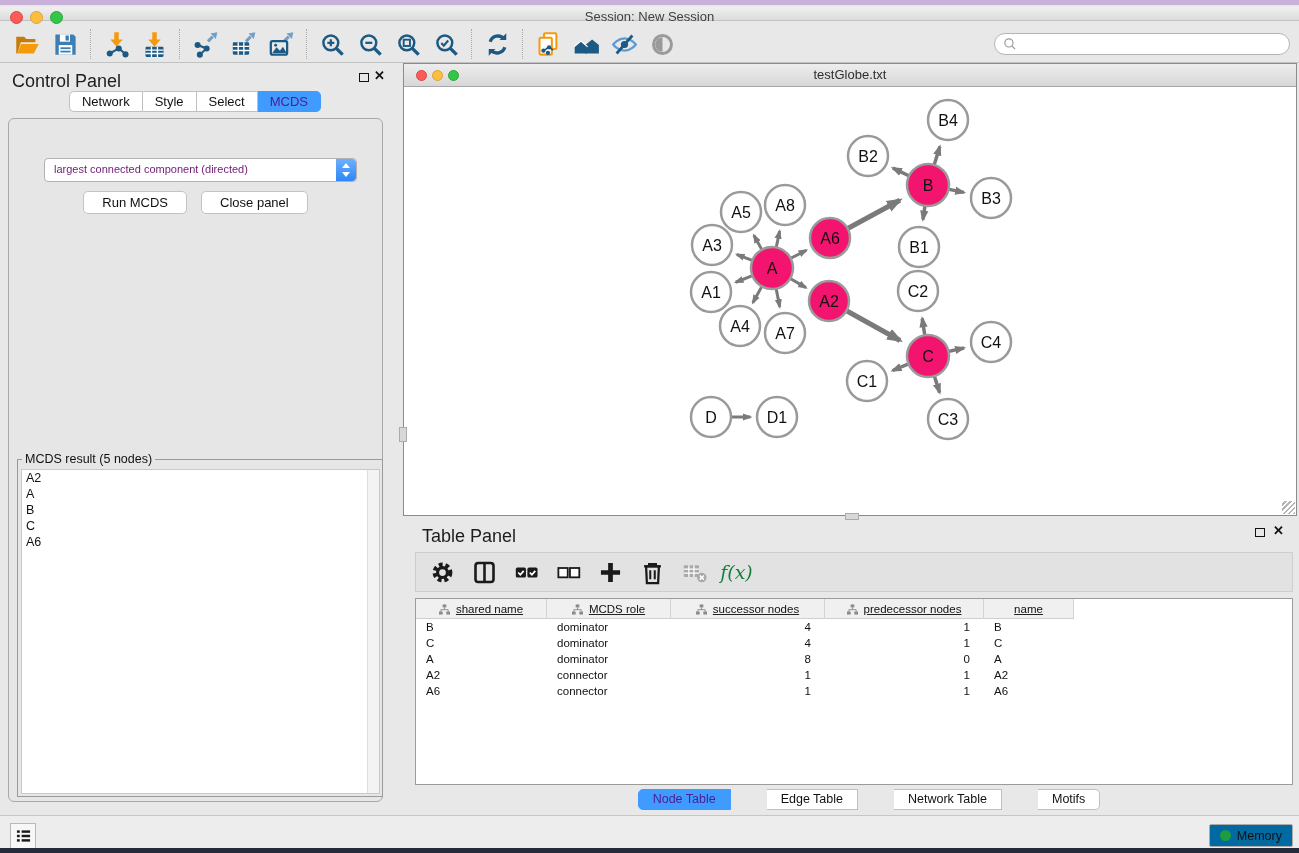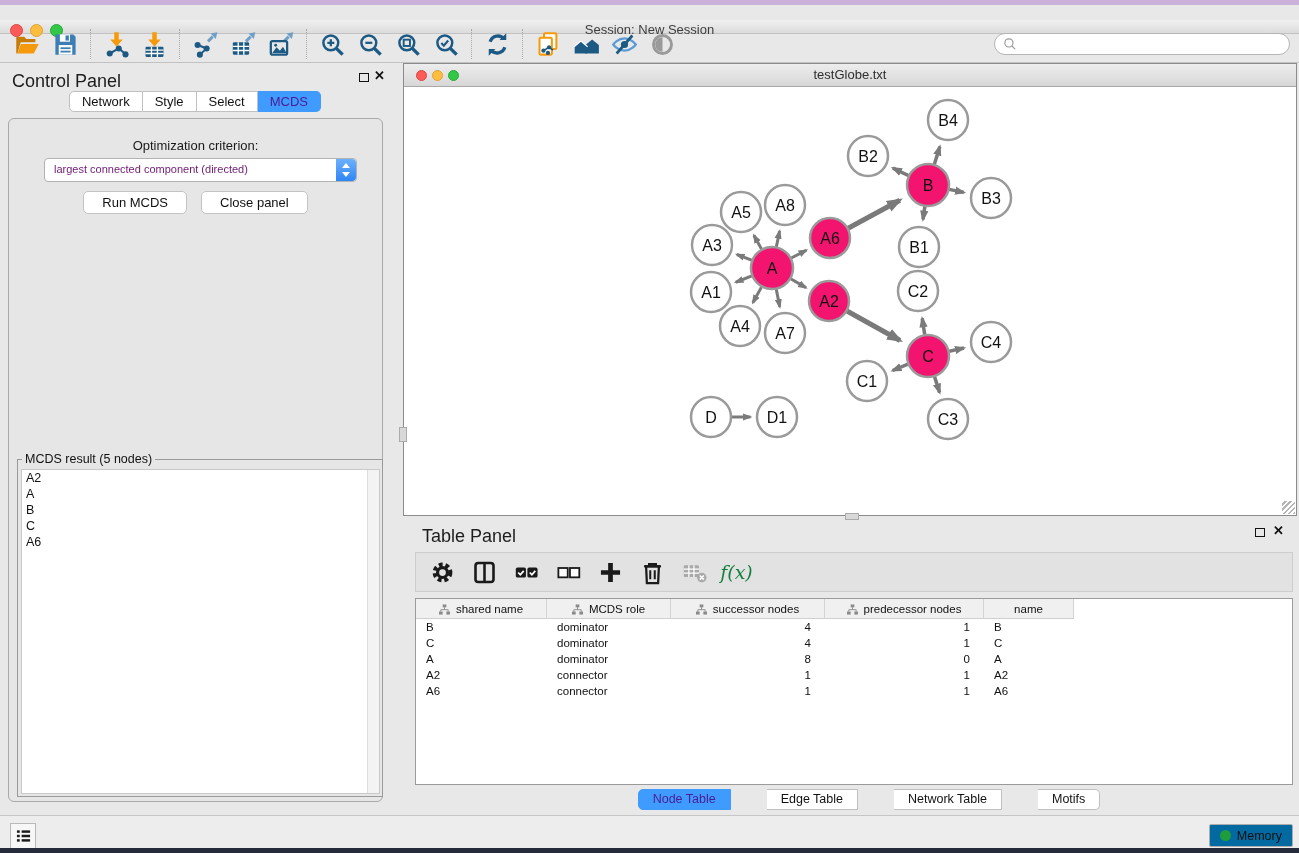--- a/index.html
+++ b/index.html
@@ -2,21 +2,21 @@
 <html><head>
 <meta charset="utf-8">
 <style>
   * { margin:0; padding:0; box-sizing:border-box; }
   body { background:#555; }
   .app { position:relative; width:1299px; height:853px; background:#e8e8e8;
          font-family:"Liberation Sans", sans-serif; overflow:hidden; color:#222; }
 
   
   .strip-top { position:absolute; left:0; top:0; width:1299px; height:5px; background:#c9b1da; }
-  .titlebar { position:absolute; left:0; top:20px; width:1299px; height:14px;
+  .titlebar { position:absolute; left:0; top:7px; width:1299px; height:14px;
               background:linear-gradient(#f0f0f0,#dcdcdc); border-bottom:1px solid #c2c2c2; }
   .lights { position:absolute; left:10px; top:4px; display:flex; gap:7px; }
   .light { width:13px; height:13px; border-radius:50%; }
   .light.red { background:#fc5b57; border:1px solid #d94743; }
   .light.yellow { background:#fdbe3f; border:1px solid #dfa133; }
   .light.green { background:#33c748; border:1px solid #27a838; }
   .title-text { position:absolute; left:0; right:0; top:0; height:21px; line-height:20px;
                 text-align:center; font-size:13px; color:#3f3f3f; }
 
   
@@ -84,21 +84,21 @@
   .table-panel { position:absolute; left:403px; top:518px; width:896px; height:297px; }
   .tp-float { right:34px; } .tp-close { right:15px; }
   .tp-toolbar { position:absolute; left:12px; top:34px; width:878px; height:40px;
                 background:#e2e2e2; border:1px solid #cdcdcd; display:flex; align-items:center;
                 gap:9px; padding-left:10px; }
   .tp-btn { width:33px; height:32px; display:flex; align-items:center; justify-content:center;
             background:none; border:none; cursor:pointer; }
   .fx-label { font-style:italic; font-family:"DejaVu Serif", serif; font-size:19px; color:#15803d; }
   .tp-table { position:absolute; left:12px; top:80px; width:878px; height:187px;
               border:1px solid #9b9b9b; background:#fff; overflow:hidden; }
-  .th-row { display:flex; height:20px; background:#f0f0f0; border-bottom:1px solid #cfcfcf; }
+  .th-row { display:flex; height:20px; background:#f0f0f0; border-bottom:1px solid #cfcfcf;text-decoration:underline; }
   .th-cell { display:flex; align-items:center; justify-content:center; gap:6px; font-size:11.5px;
              color:#111; border-right:1px solid #d4d4d4; height:20px; cursor:pointer; }
   .th-cell:last-child { border-right:none; }
   .tr-row { display:flex; height:16px; cursor:pointer; }
   .td-cell { font-size:11.5px; line-height:16px; color:#111; overflow:hidden; white-space:nowrap; }
   .td-left { padding-left:10px; text-align:left; }
   .td-right { padding-right:14px; text-align:right; }
   .tp-tabs { position:absolute; left:0; width:100%; top:271px; display:flex; justify-content:center; }
   .tp-tabs .tab { font-size:12.5px; padding:2px 14px 3px;margin-left:36px; }
 
@@ -288,21 +288,20 @@
       <button class="float-btn cp-float"></button>
       <button class="close-btn cp-close">✕</button>
     </div>
     <div class="seg-tabs" id="cp-tabs">
         <div class="tab">Network</div>
         <div class="tab">Style</div>
         <div class="tab">Select</div>
         <div class="tab selected">MCDS</div>
       </div>
     <div class="cp-box">
-      <div class="opt-label">Optimization criterion:</div>
       <div class="dropdown">
         <span class="dd-value">largest connected component (directed)</span>
         <span class="dd-stepper"></span>
       </div>
       <div class="cp-buttons">
         <button class="mac-btn">Run MCDS</button>
         <button class="mac-btn">Close panel</button>
       </div>
       <div class="result-fieldset">
         <span class="result-legend">MCDS result (5 nodes)</span>

